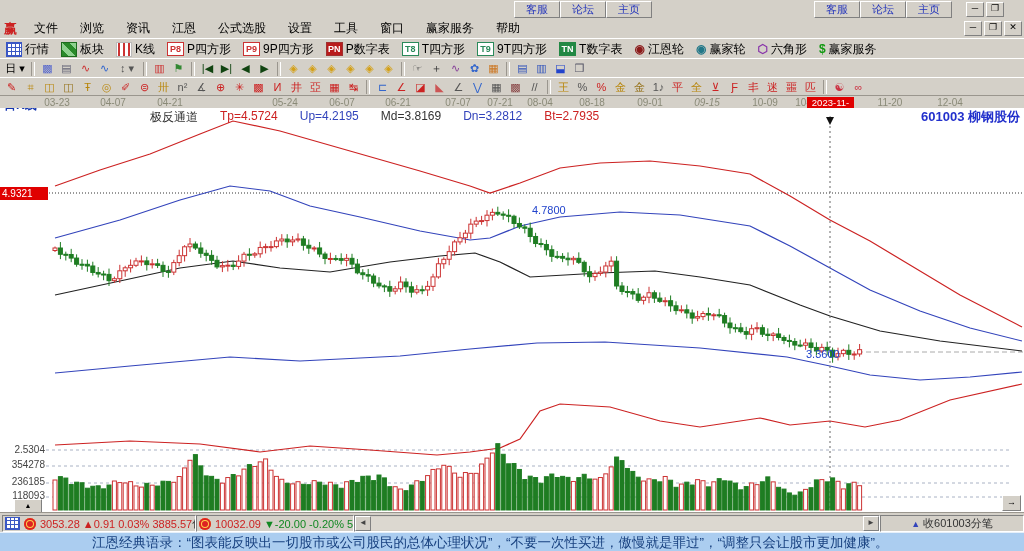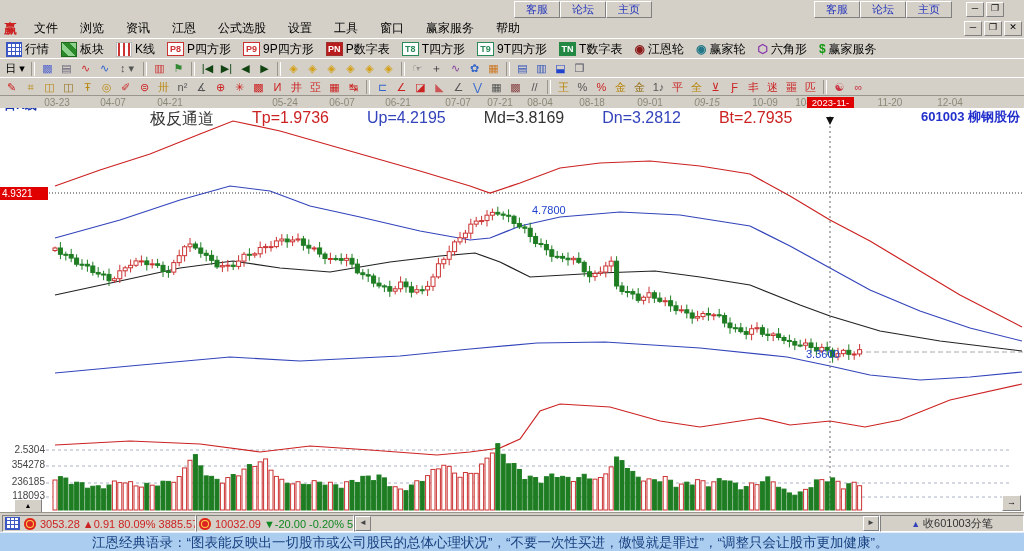--- a/index.html
+++ b/index.html
@@ -45,21 +45,21 @@
   .icsep{width:2px;height:14px;border-left:1px solid #9a968e;border-right:1px solid #fff;margin:0 3px;flex:none;}
   
   .axis{top:95px;left:0;width:1024px;height:13px;background:#d4d0c8;border-top:1px solid #9a968e;}
   .axdate{position:absolute;top:1px;font-size:10px;color:#8a8a78;transform:translateX(-50%);white-space:nowrap;}
   .axhl{position:absolute;top:1px;left:807px;width:47px;height:11px;background:#e00000;color:#fff;
     font-size:9.5px;line-height:11px;text-align:center;z-index:2;}
   
   .chart{top:108px;left:0;width:1024px;height:404px;background:#fff;overflow:hidden;}
   #chart-svg{position:absolute;left:0;top:0;z-index:1;}
   .periodlbl{left:4px;top:-11px;color:#1536b0;font-weight:bold;font-size:12px;z-index:3;}
-  .legend{left:150px;top:1px;display:flex;gap:38px;font-size:16px;z-index:3;justify-content:flex-end;}
+  .legend{left:150px;top:1px;display:flex;gap:22px;font-size:12px;z-index:3;justify-content:flex-end;}
   .stocklbl{right:4px;top:0px;font-size:13px;font-weight:bold;color:#2230cc;z-index:3;}
   .pricebox{left:0;top:79px;width:46px;height:13px;background:#e00000;color:#fff;font-size:10px;
     line-height:13px;padding-left:2px;z-index:3;}
   .peaklbl{left:532px;top:96px;color:#2244cc;font-size:11px;z-index:3;}
   .lastlbl{left:806px;top:240px;color:#2244cc;font-size:11px;z-index:3;}
   .scalelbl{width:45px;text-align:right;font-size:10px;color:#444;z-index:3;}
   .tribtn{left:14px;top:391px;width:26px;height:13px;background:#d4d0c8;border:1px solid;
     border-color:#fff #808080 #808080 #fff;font-size:7px;text-align:center;line-height:12px;z-index:3;}
   .volarrow{left:1002px;top:387px;width:17px;height:14px;background:#d4d0c8;border:1px solid;
     border-color:#fff #808080 #808080 #fff;font-size:9px;text-align:center;line-height:12px;z-index:3;}
@@ -746,21 +746,21 @@
       <rect x="852.1999999999977" y="353.98677990412693" width="4" height="1" fill="#ffffff" stroke="#cc3333" stroke-width="1"></rect>
       <rect x="852.1999999999977" y="482.2528437106123" width="4" height="27.747156289387707" fill="#ffffff" stroke="#cc3333" stroke-width="1"></rect>
       <line x1="859.5999999999976" y1="344.02464388410715" x2="859.5999999999976" y2="356.67145383031897" stroke="#cc3333" stroke-width="1"></line>
       <rect x="857.5999999999976" y="349.6662725147905" width="4" height="4.320507389336456" fill="#ffffff" stroke="#cc3333" stroke-width="1"></rect>
       <rect x="857.5999999999976" y="485.692145204264" width="4" height="24.307854795735985" fill="#ffffff" stroke="#cc3333" stroke-width="1"></rect>
     </svg>
 
   <div class="abs periodlbl">日K线</div>
   <div class="abs legend">
     <span class="blk">极反通道</span>
-    <span class="red">Tp=1.9736</span>
+    <span class="red">Tp=4.5724</span>
     <span class="blue">Up=4.2195</span>
     <span class="blk">Md=3.8169</span>
     <span class="blue">Dn=3.2812</span>
     <span class="red">Bt=2.7935</span>
   </div>
   <div class="abs stocklbl">
     <span>601003</span>
     <span>柳钢股份</span>
   </div>
   <div class="abs pricebox">4.9321</div>
@@ -774,21 +774,21 @@
 
   <div class="abs tribtn">▲</div>
   <div class="abs volarrow">→</div>
 </div>
 
 <div class="abs statusbar">
   <div class="panel" style="left:2px;width:192px">
     <span class="gridic"></span>
     <span class="circ"></span>
     <span class="red">3053.28</span>&nbsp;
-    <span class="red">▲0.91 80.09%</span>&nbsp;
+    <span class="red">▲0.91 0.03%</span>&nbsp;
     <span class="red">3885.57</span><span class="blk">亿</span>
   </div>
   <div class="panel" style="left:196px;width:156px">
     <span class="circ"></span>
     <span class="red">10032.09</span>&nbsp;
     <span class="green">▼-20.00 -0.20%</span>&nbsp;
     <span class="green">5738.89</span>
   </div>
   <div class="panel" style="left:354px;width:524px">
     <div class="sbtn">◄</div>

